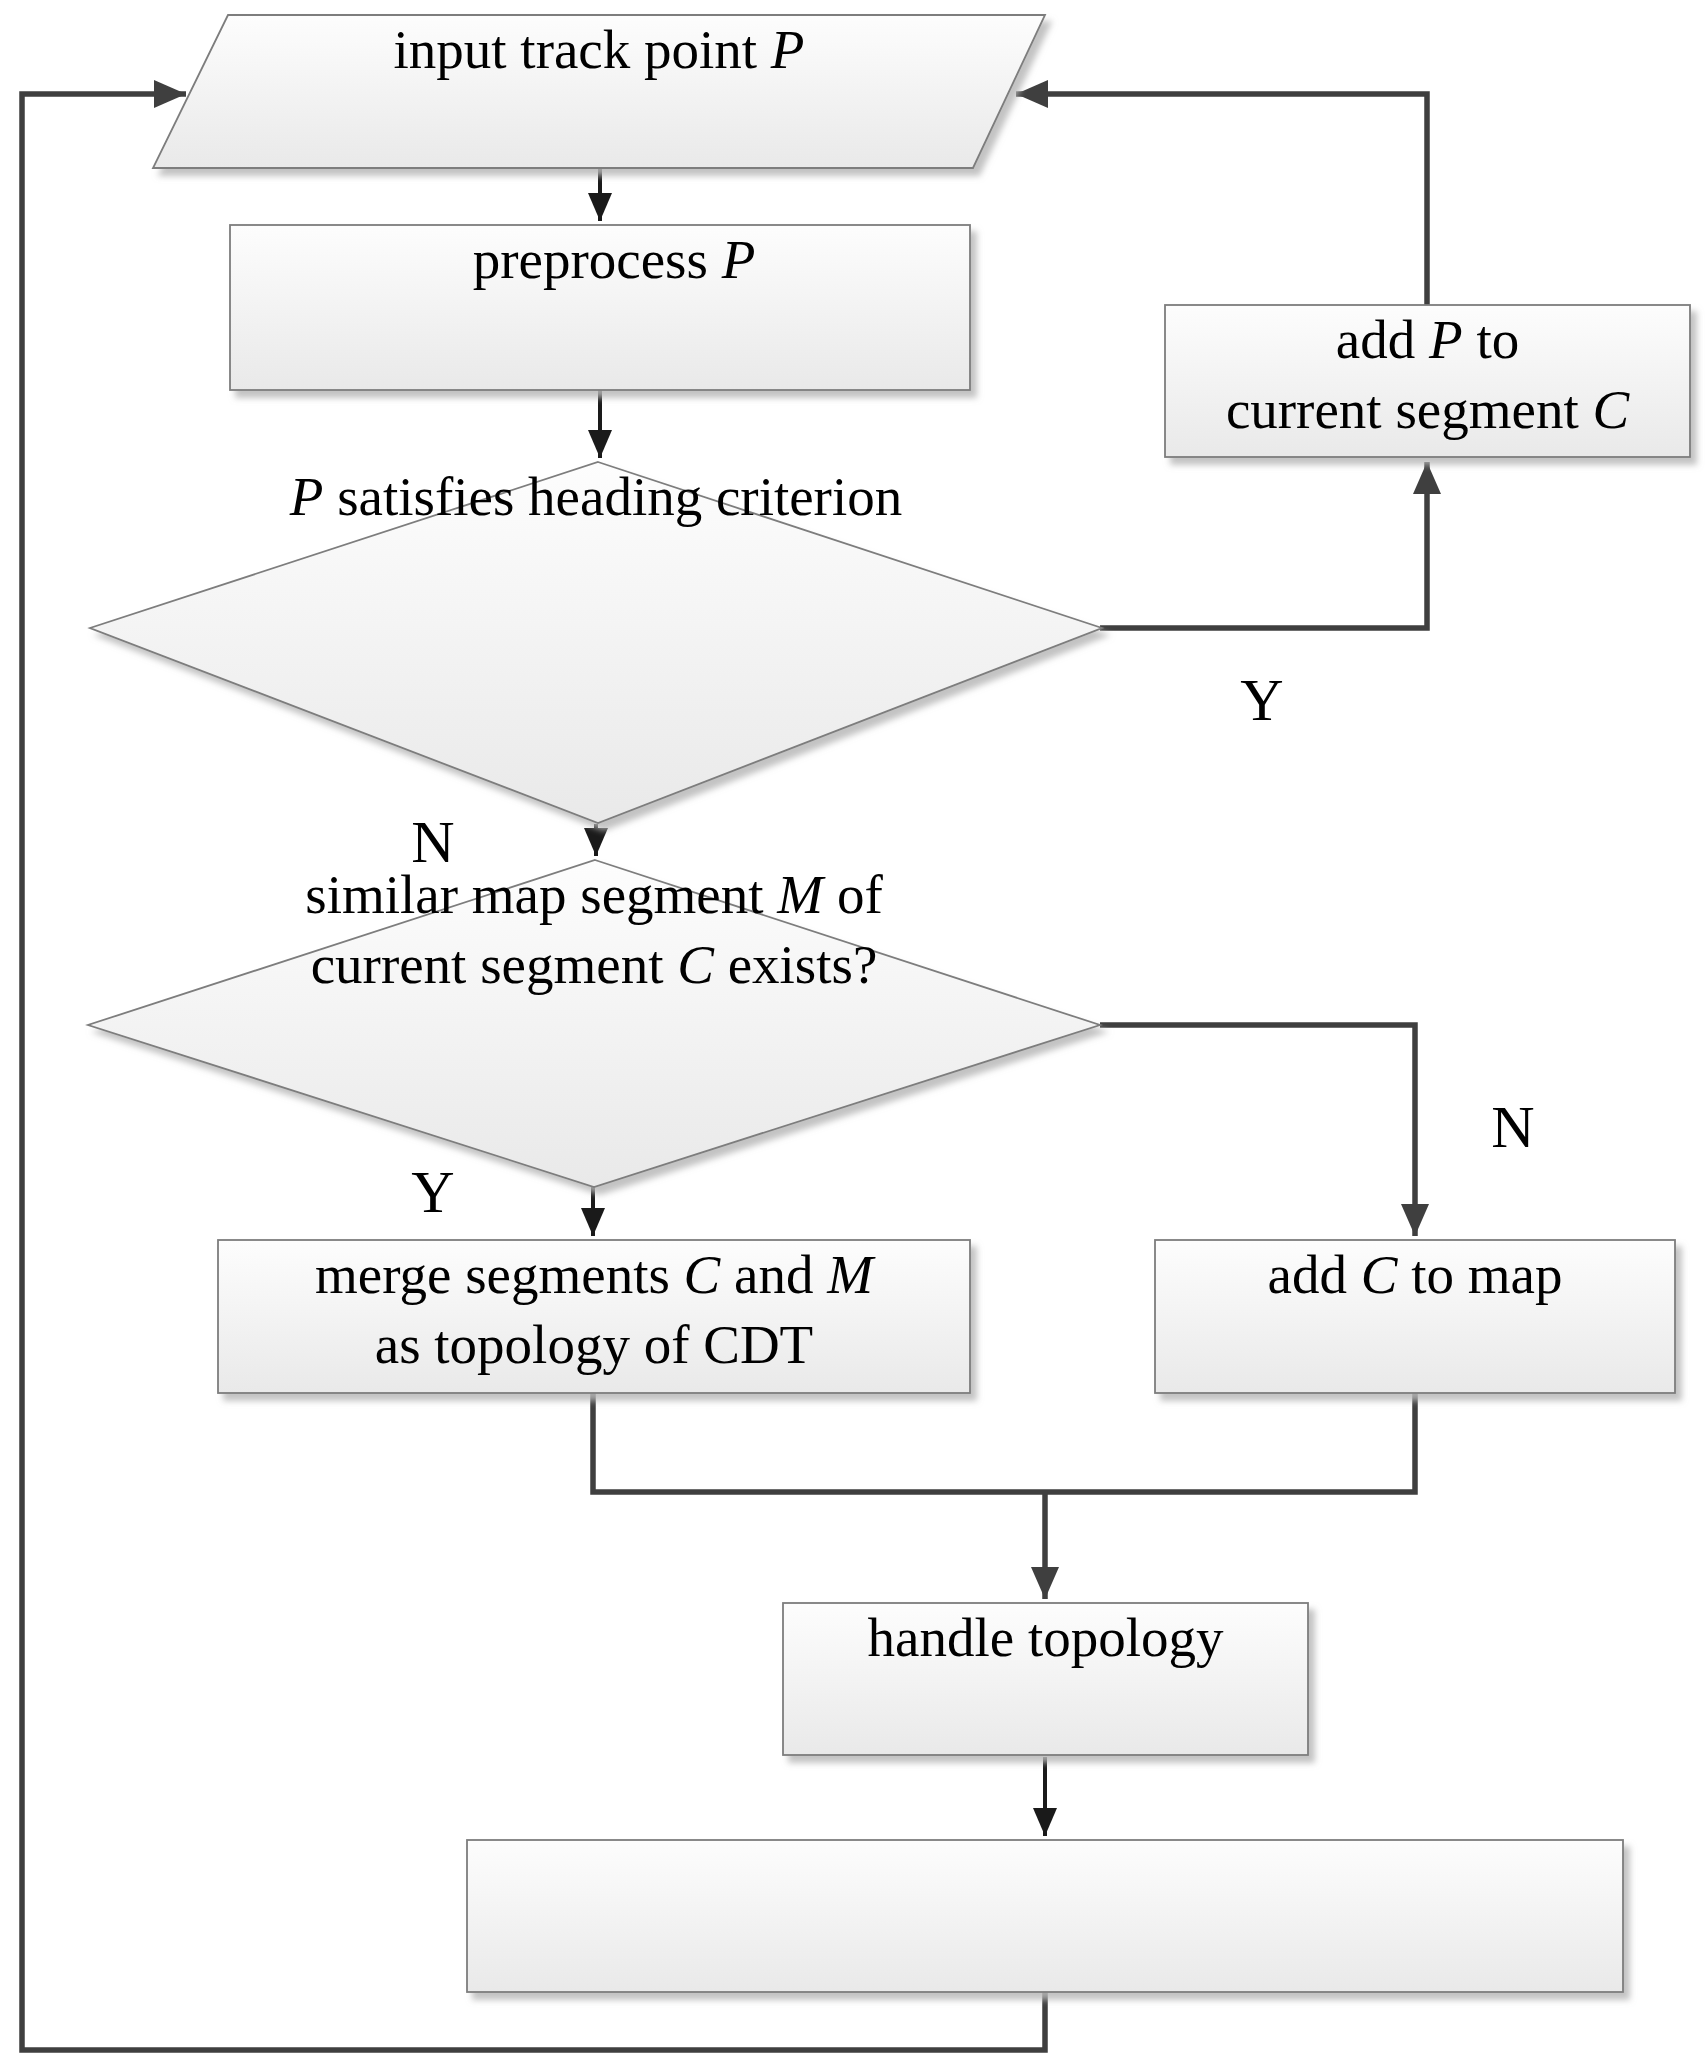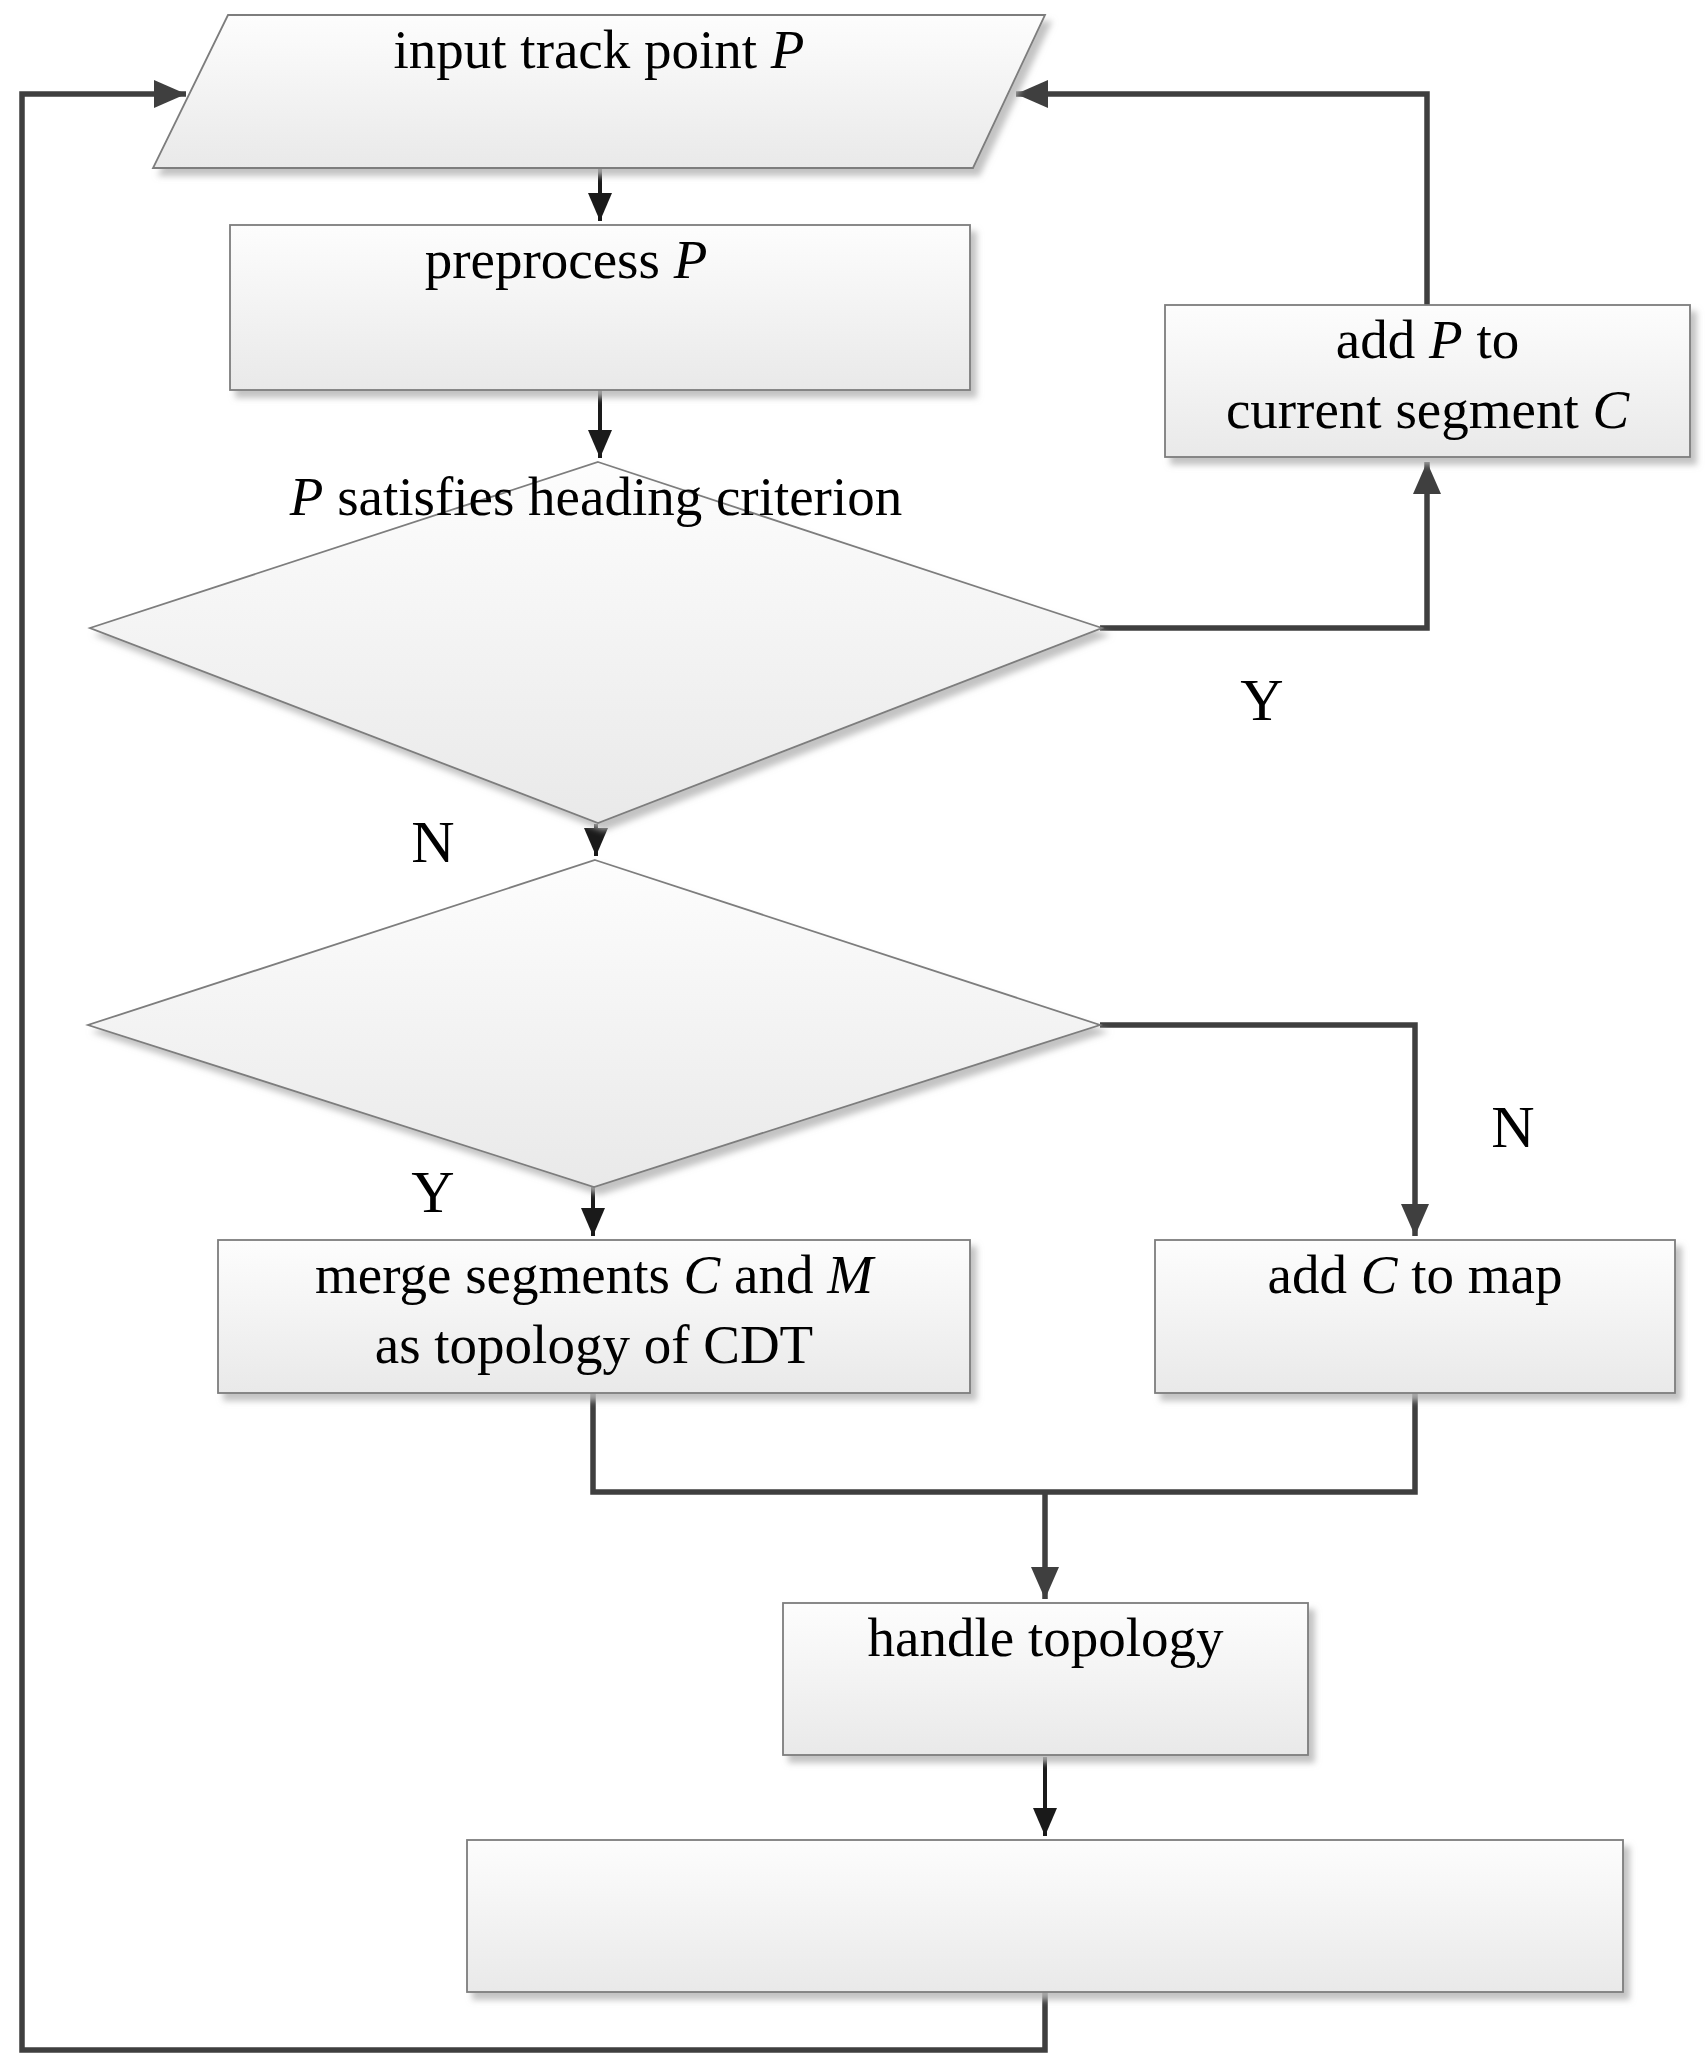--- a/index.html
+++ b/index.html
@@ -67,33 +67,37 @@
       <rect class="shape" x="1155" y="1240" width="520" height="153"></rect>
       <rect class="shape" x="783" y="1603" width="525" height="152"></rect>
       <rect class="shape" x="467" y="1840" width="1156" height="152"></rect>
     </g>
   </svg>
 
   <div class="node-label" style="left:153px;top:15px;width:892px;height:153px;">
     <div>input track point <i>P</i></div>
   </div>
 
-  <div class="node-label" style="left:230px;top:225px;width:672px;height:165px;">
+  <div class="node-label" style="left:230px;top:225px;width:672px;height:165px;padding-left:48px;">
     <div>preprocess <i>P</i></div>
   </div>
 
   <div class="node-label" style="left:90px;top:462px;width:1012px;height:361px;">
     <div><i>P</i> satisfies heading criterion</div>
   </div>
 
   <div class="node-label" style="left:1165px;top:305px;width:525px;height:152px;">
     <div>add <i>P</i> to</div>
     <div>current segment <i>C</i></div>
   </div>
 
+  <div class="node-label" style="left:88px;top:860px;width:1012px;height:327px;">
+    <div>similar map segment <i>M</i> of</div>
+    <div>current segment <i>C</i> exists?</div>
+  </div>
 
   <div class="node-label" style="left:218px;top:1240px;width:752px;height:153px;">
     <div>merge segments <i>C</i> and <i>M</i></div>
     <div>as topology of CDT</div>
   </div>
 
   <div class="node-label" style="left:1155px;top:1240px;width:520px;height:153px;">
     <div>add <i>C</i> to map</div>
   </div>
 

